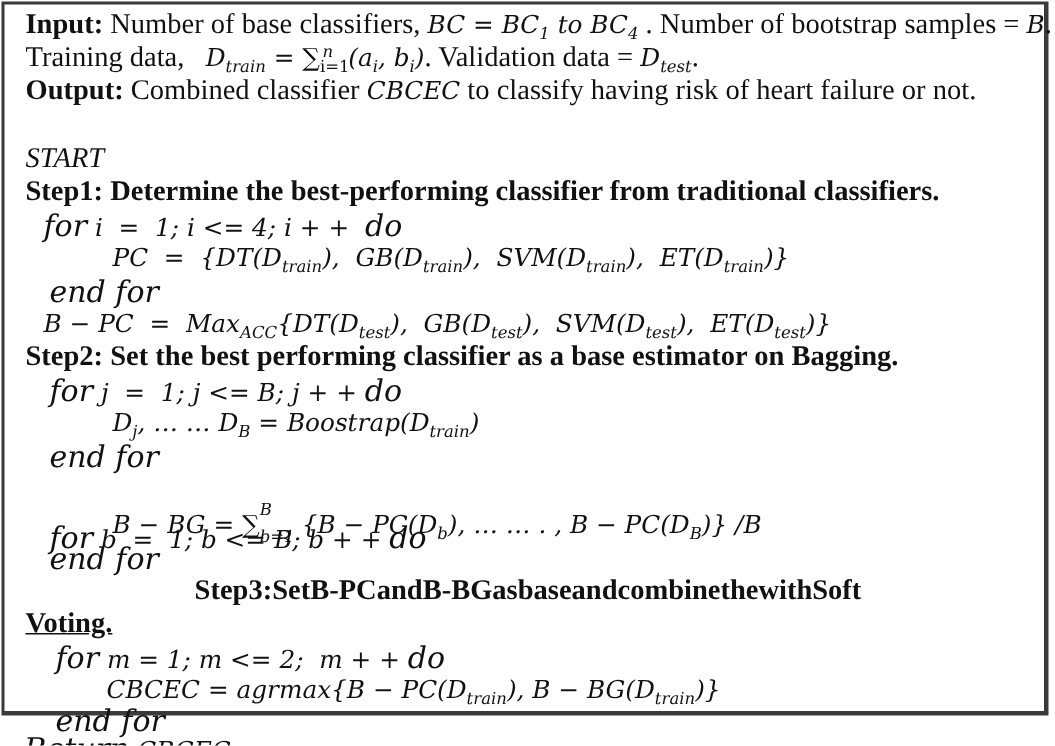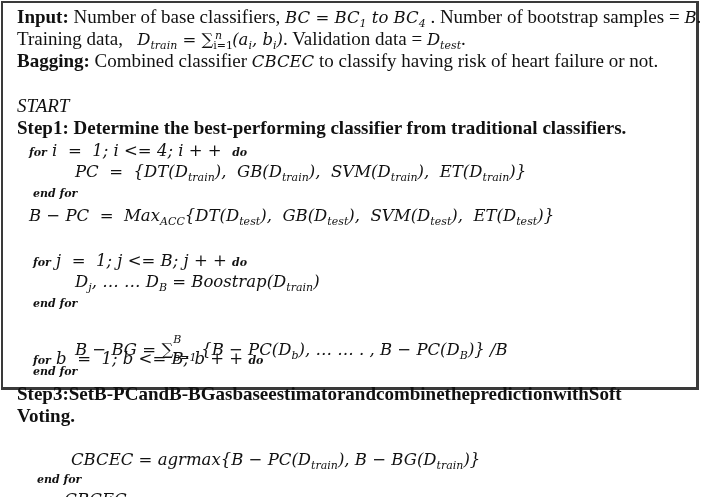--- a/index.html
+++ b/index.html
@@ -1,64 +1,65 @@
 <!DOCTYPE html>
 <html><head>
 <meta charset="utf-8">
 <style>
   html, body { margin: 0; padding: 0; background: #ffffff; }
   body { width: 703px; height: 497px; position: relative; overflow: hidden; }
   .box {
-    position: absolute; left: 1px; top: 1px; width: 698px; height: 389px;
+    position: absolute; left: 1px; top: 1px; width: 698px; height: 476px;
     border: 2px solid #3a3a3a; box-sizing: border-box; background: #fff;
     border-right-width: 3px; border-bottom-width: 3px;
   }
   .line {
     position: absolute; left: 0; white-space: nowrap;
     font-family: "Liberation Serif", "DejaVu Serif", serif;
     font-size: 19px; color: #111; line-height: 22px;
   }
   .b { font-weight: bold; }
   .m { font-style: italic; font-family: "DejaVu Serif", "Liberation Serif", serif; font-size: 16.5px; }
-  .mb { font-style: italic; font-weight: bold; font-family: "DejaVu Serif", "Liberation Serif", serif; font-size: 11px; }
+  .mb { font-style: italic; font-weight: normal; font-family: "DejaVu Serif", "Liberation Serif", serif; font-size: 20px; }
   .up { font-style: normal; }
   sub, sup { font-size: 11px; line-height: 0; }
-  .just { display: flex; justify-content: flex-start; width: 670px; }
+  .just { display: flex; justify-content: center; width: 670px; }
 </style>
 </head>
 <body>
 
 <div class="box">
 
   <div class="line" style="left:14px; top:3px;">
     <span class="b">Input:</span><span> Number of base classifiers, </span><span class="m"><span>BC = BC</span><sub>1</sub><span> to BC</span><sub>4</sub></span><span> .  Number of bootstrap samples = </span><span class="m">B</span><span>.</span>
   </div>
 
   <div class="line" style="left:14px; top:25px;">
     <span style="white-space:pre;text-align:center;">Training data,   </span><span class="m"><span>D</span><sub>train</sub><span class="up"> = ∑</span><sub class="up">i=1</sub><sup style="margin-left:-18px;margin-right:10px;">n</sup><span>(a</span><sub>i</sub><span>, b</span><sub>i</sub><span>)</span></span><span>. Validation data = </span><span class="m"><span>D</span><sub>test</sub></span><span>.</span>
   </div>
 
   <div class="line" style="left:14px; top:47px;">
-    <span class="b">Bagging:</span><span> Combined classifier </span><span class="m">CBCEC</span><span> to classify having risk of heart failure or not.</span>
+    <span class="b">Output:</span><span> Combined classifier </span><span class="m">CBCEC</span><span> to classify having risk of heart failure or not.</span>
   </div>
 
   <div class="line" style="left:14px; top:92px; font-style:italic;">START</div>
 
   <div class="line b" style="left:14px; top:114px;text-align:center;">Step1: Determine the best-performing classifier from traditional classifiers.</div>
   <div class="line" style="left:26px; top:136px;">
     <span class="mb">for</span><span class="m" style="white-space:pre;"> i  =  1; i &lt;= 4; i + +  </span><span class="mb">do</span>
   </div>
   <div class="line m" style="left:72px; top:158px;">
     PC &nbsp;= &nbsp;{DT(D<sub>train</sub>), &nbsp;GB(D<sub>train</sub>), &nbsp;SVM(D<sub>train</sub>), &nbsp;ET(D<sub>train</sub>)}
   </div>
   <div class="line mb" style="left:30px; top:180px;">end for</div>
   <div class="line m" style="left:26px; top:202px;text-align:center;">
     B − PC &nbsp;= &nbsp;Max<sub>ACC</sub>{DT(D<sub>test</sub>), &nbsp;GB(D<sub>test</sub>), &nbsp;SVM(D<sub>test</sub>), &nbsp;ET(D<sub>test</sub>)}
   </div>
 
+  <div class="line b" style="left:14px; top:224px;">Step2: Set the best performing classifier as a base estimator on Bagging.</div>
   <div class="line" style="left:30px; top:246px;">
     <span class="mb">for</span><span class="m" style="white-space:pre;"> j  =  1; j &lt;= B; j + + </span><span class="mb">do</span>
   </div>
   <div class="line m" style="left:72px; top:268px;">
     D<sub>j</sub>, … … D<sub>B</sub> = Boostrap(D<sub>train</sub>)
   </div>
   <div class="line mb" style="left:30px; top:290px;">end for</div>
   <div class="line" style="left:30px; top:312px;margin-top:32px;">
     <span class="mb">for</span><span class="m" style="white-space:pre;"> b  =  1; b &lt;= B; b + + </span><span class="mb">do</span>
   </div>
@@ -68,29 +69,30 @@
   <div class="line mb" style="left:30px; top:358px;">end for</div>
 
   <div class="line b just" style="left:14px; top:380px;">
     <span>Step3:</span>
       <span>Set</span>
       <span>B-PC</span>
       <span>and</span>
       <span>B-BG</span>
       <span>as</span>
       <span>base</span>
-      <span>estimator</span>
       <span>and</span>
       <span>combine</span>
       <span>the</span>
-      <span>prediction</span>
       <span>with</span>
       <span>Soft</span>
   </div>
-  <div class="line b" style="left:14px; top:402px;">Voting.</div>
+  <div class="line b" style="left:14px; top:402px;text-decoration:underline;">Voting.</div>
+  <div class="line" style="left:34px; top:424px;">
+    <span class="mb">for</span><span class="m" style="white-space:pre;"> m = 1; m &lt;= 2;  m + + </span><span class="mb">do</span>
+  </div>
   <div class="line m" style="left:68px; top:446px;">
     CBCEC = agrmax{B − PC(D<sub>train</sub>), B − BG(D<sub>train</sub>)}
   </div>
   <div class="line mb" style="left:34px; top:466px;">end for</div>
   <div class="line" style="left:16px; top:472px; top:486px;">
   </div>
 </div>
 
 <div class="line" style="left:16px; top:466px; margin-top:22px;">
   <span class="mb">Return</span><span class="m"> CBCEC</span>

